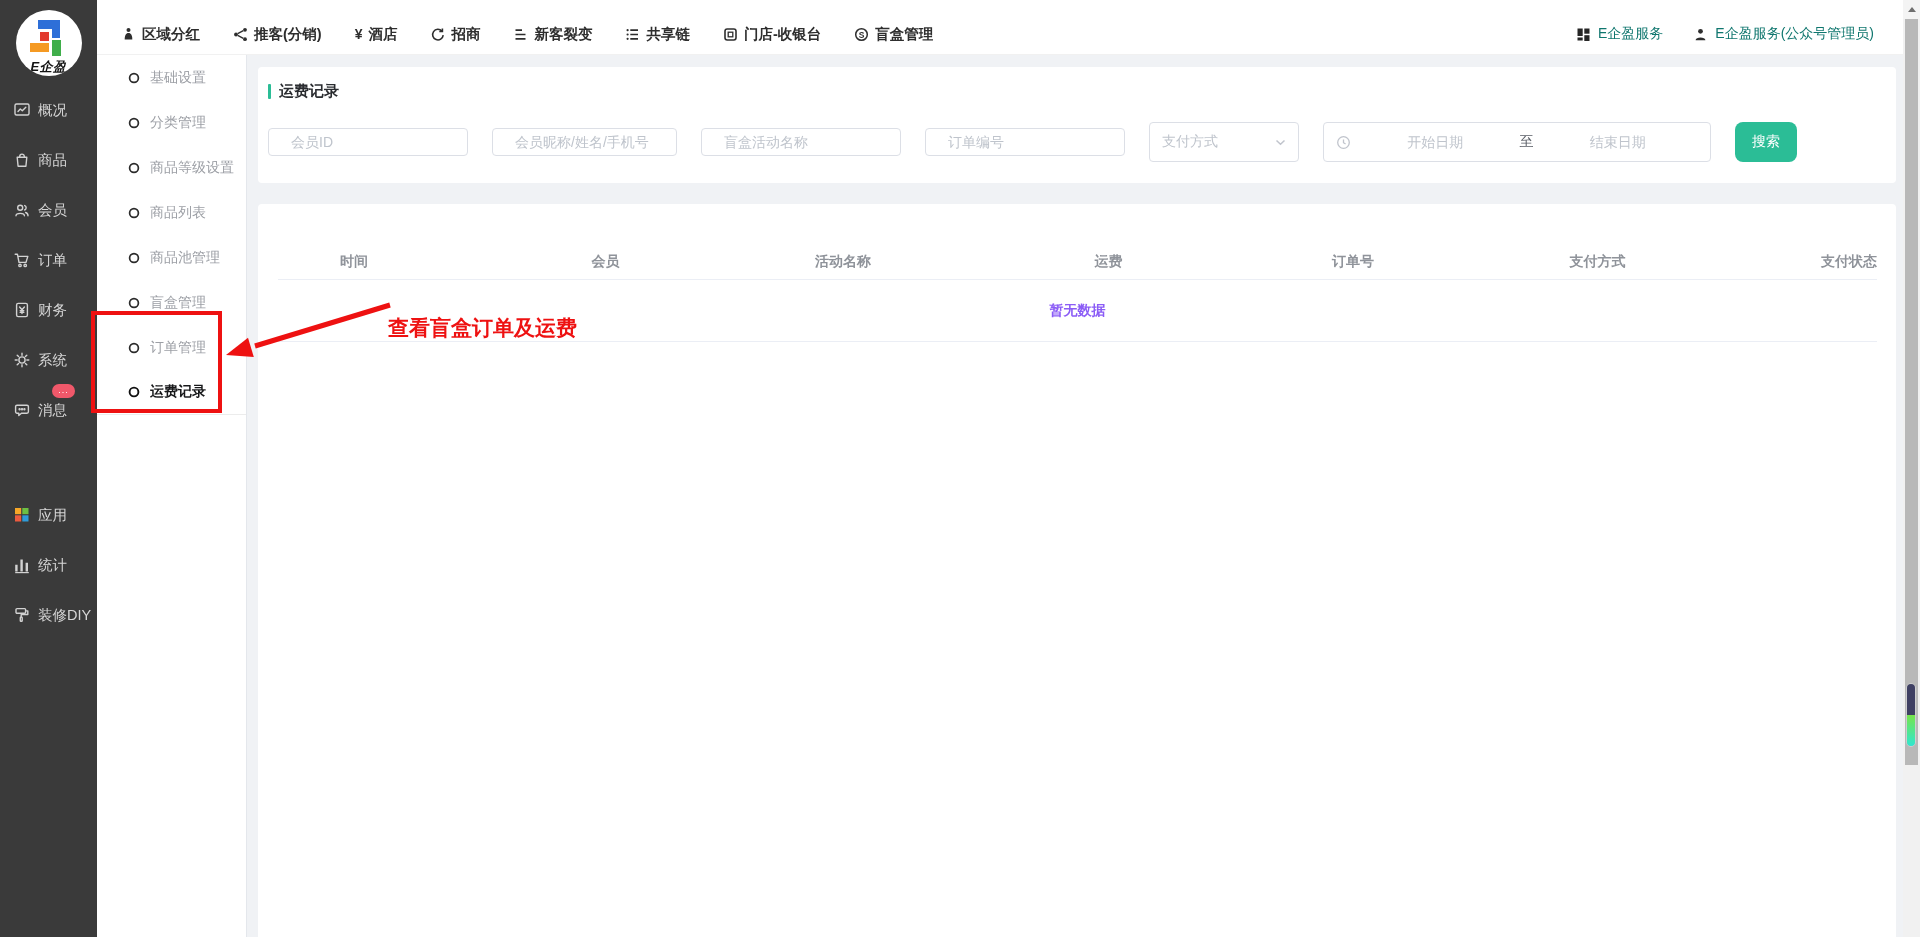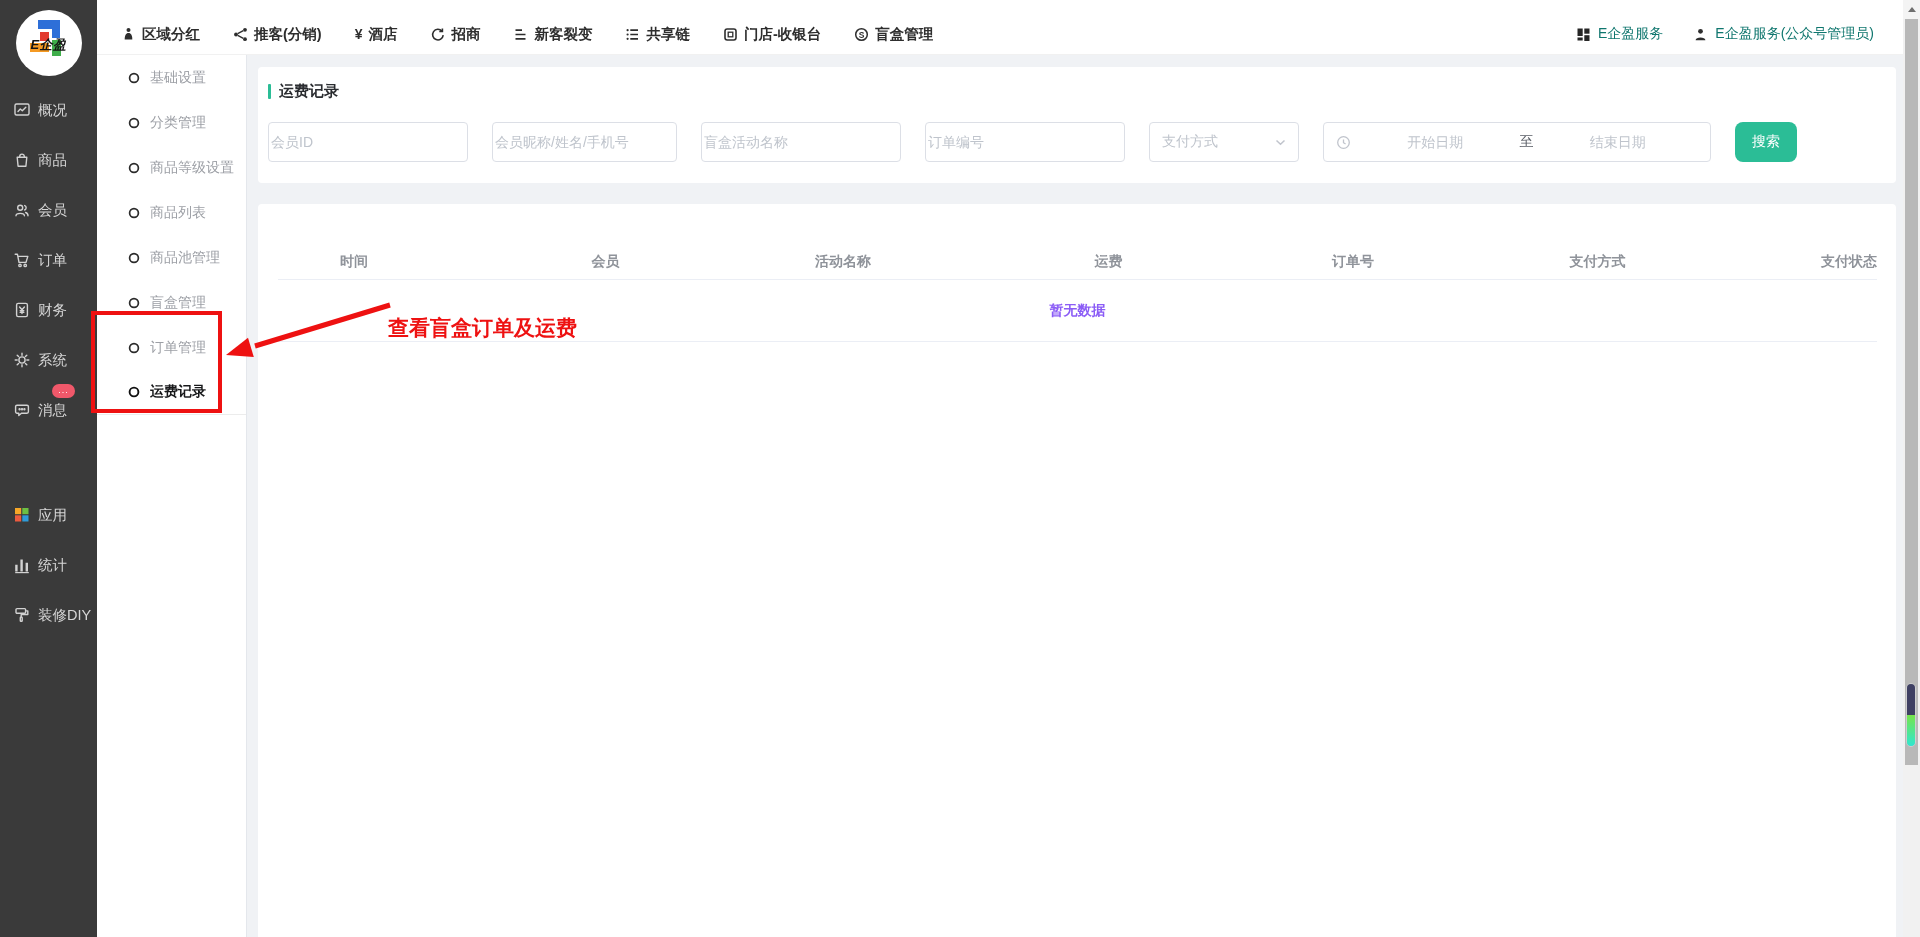--- a/index.html
+++ b/index.html
@@ -10,21 +10,21 @@
   
   .sidebar { width:97px; background:#3a3a3a; flex-shrink:0; display:flex; flex-direction:column; }
   .logo-wrap { height:85px; display:flex; align-items:center; justify-content:center; }
   .logo-circle { width:66px; height:66px; background:#fff; border-radius:50%; position:relative; overflow:hidden; }
   .lb { position:absolute; }
   .lb-blue   { left:22px; top:10px; width:22px; height:9px;  background:#2e6fd8; }
   .lb-blue2  { left:36px; top:10px; width:8px;  height:18px; background:#2e6fd8; }
   .lb-green  { left:36px; top:30px; width:9px;  height:16px; background:#3fae4a; }
   .lb-red    { left:24px; top:22px; width:9px;  height:9px;  background:#e23a2e; }
   .lb-orange { left:14px; top:33px; width:19px; height:9px;  background:#f59a23; }
-  .logo-text { position:absolute; bottom:22px; left:0; width:100%; text-align:center;
+  .logo-text { position:absolute; bottom:0; left:0; width:100%; text-align:center;
     font-size:13px; font-weight:bold; font-style:italic; color:#141414; letter-spacing:0.5px; }
   .side-item { height:50px; display:flex; align-items:center; gap:7px; padding-left:13px;
     color:#d6d6d6; font-size:14.5px; cursor:pointer; position:relative; }
   .side-item svg { flex-shrink:0; }
   .side-gap { height:55px; }
   .msg-badge { position:absolute; left:52px; top:-1px; min-width:23px; height:14px;
     background:#f0586a; border-radius:8px; color:#fff; font-size:9px; line-height:12px;
     text-align:center; letter-spacing:1px; padding:0 3px; }
 
   
@@ -52,22 +52,22 @@
   
   .main { flex:1; min-width:0; display:flex; flex-direction:column; padding:12px 24px 0 11px; }
   .card { background:#fff; border-radius:4px; }
   .card1 { padding:15px 18px 21px 10px; margin-bottom:21px; }
   .title-row { display:flex; align-items:center; gap:8px; }
   .green-bar { width:3px; height:15px; background:#2bbd96; border-radius:1px; flex-shrink:0; }
   .card-title { font-size:15px; font-weight:700; color:#2a2c30; }
   .summary { font-size:14px; font-weight:700; color:#2a2c30; margin-left:15px; }
 
   .filter-row { display:flex; align-items:center; gap:24px; margin-top:21px; }
-  .inp { height:40px; border:1px solid #dcdfe6; border-radius:4px; font-size:14px;
-    color:#333; padding:0 2px; outline:none; font-family:inherit; }
+  .inp { height:28px; border:1px solid #dcdfe6; border-radius:4px; font-size:14px;
+    color:#333; padding:0 22px; outline:none; font-family:inherit; }
   .inp::placeholder { color:#bfc4cc; }
   .w-a { width:200px; } .w-b { width:185px; } .w-c { width:200px; } .w-d { width:200px; }
   .select-box { width:150px; height:40px; border:1px solid #dcdfe6; border-radius:4px;
     display:flex; align-items:center; justify-content:space-between; padding:0 12px;
     font-size:14px; color:#bfc4cc; cursor:pointer; flex-shrink:0; }
   .daterange { width:388px; height:40px; border:1px solid #dcdfe6; border-radius:4px;
     display:flex; align-items:center; padding:0 12px; gap:4px; flex-shrink:0; }
   .dr-input { border:none; outline:none; flex:1; min-width:0; text-align:center;
     font-size:14px; color:#333; font-family:inherit; }
   .dr-input::placeholder { color:#bfc4cc; }

